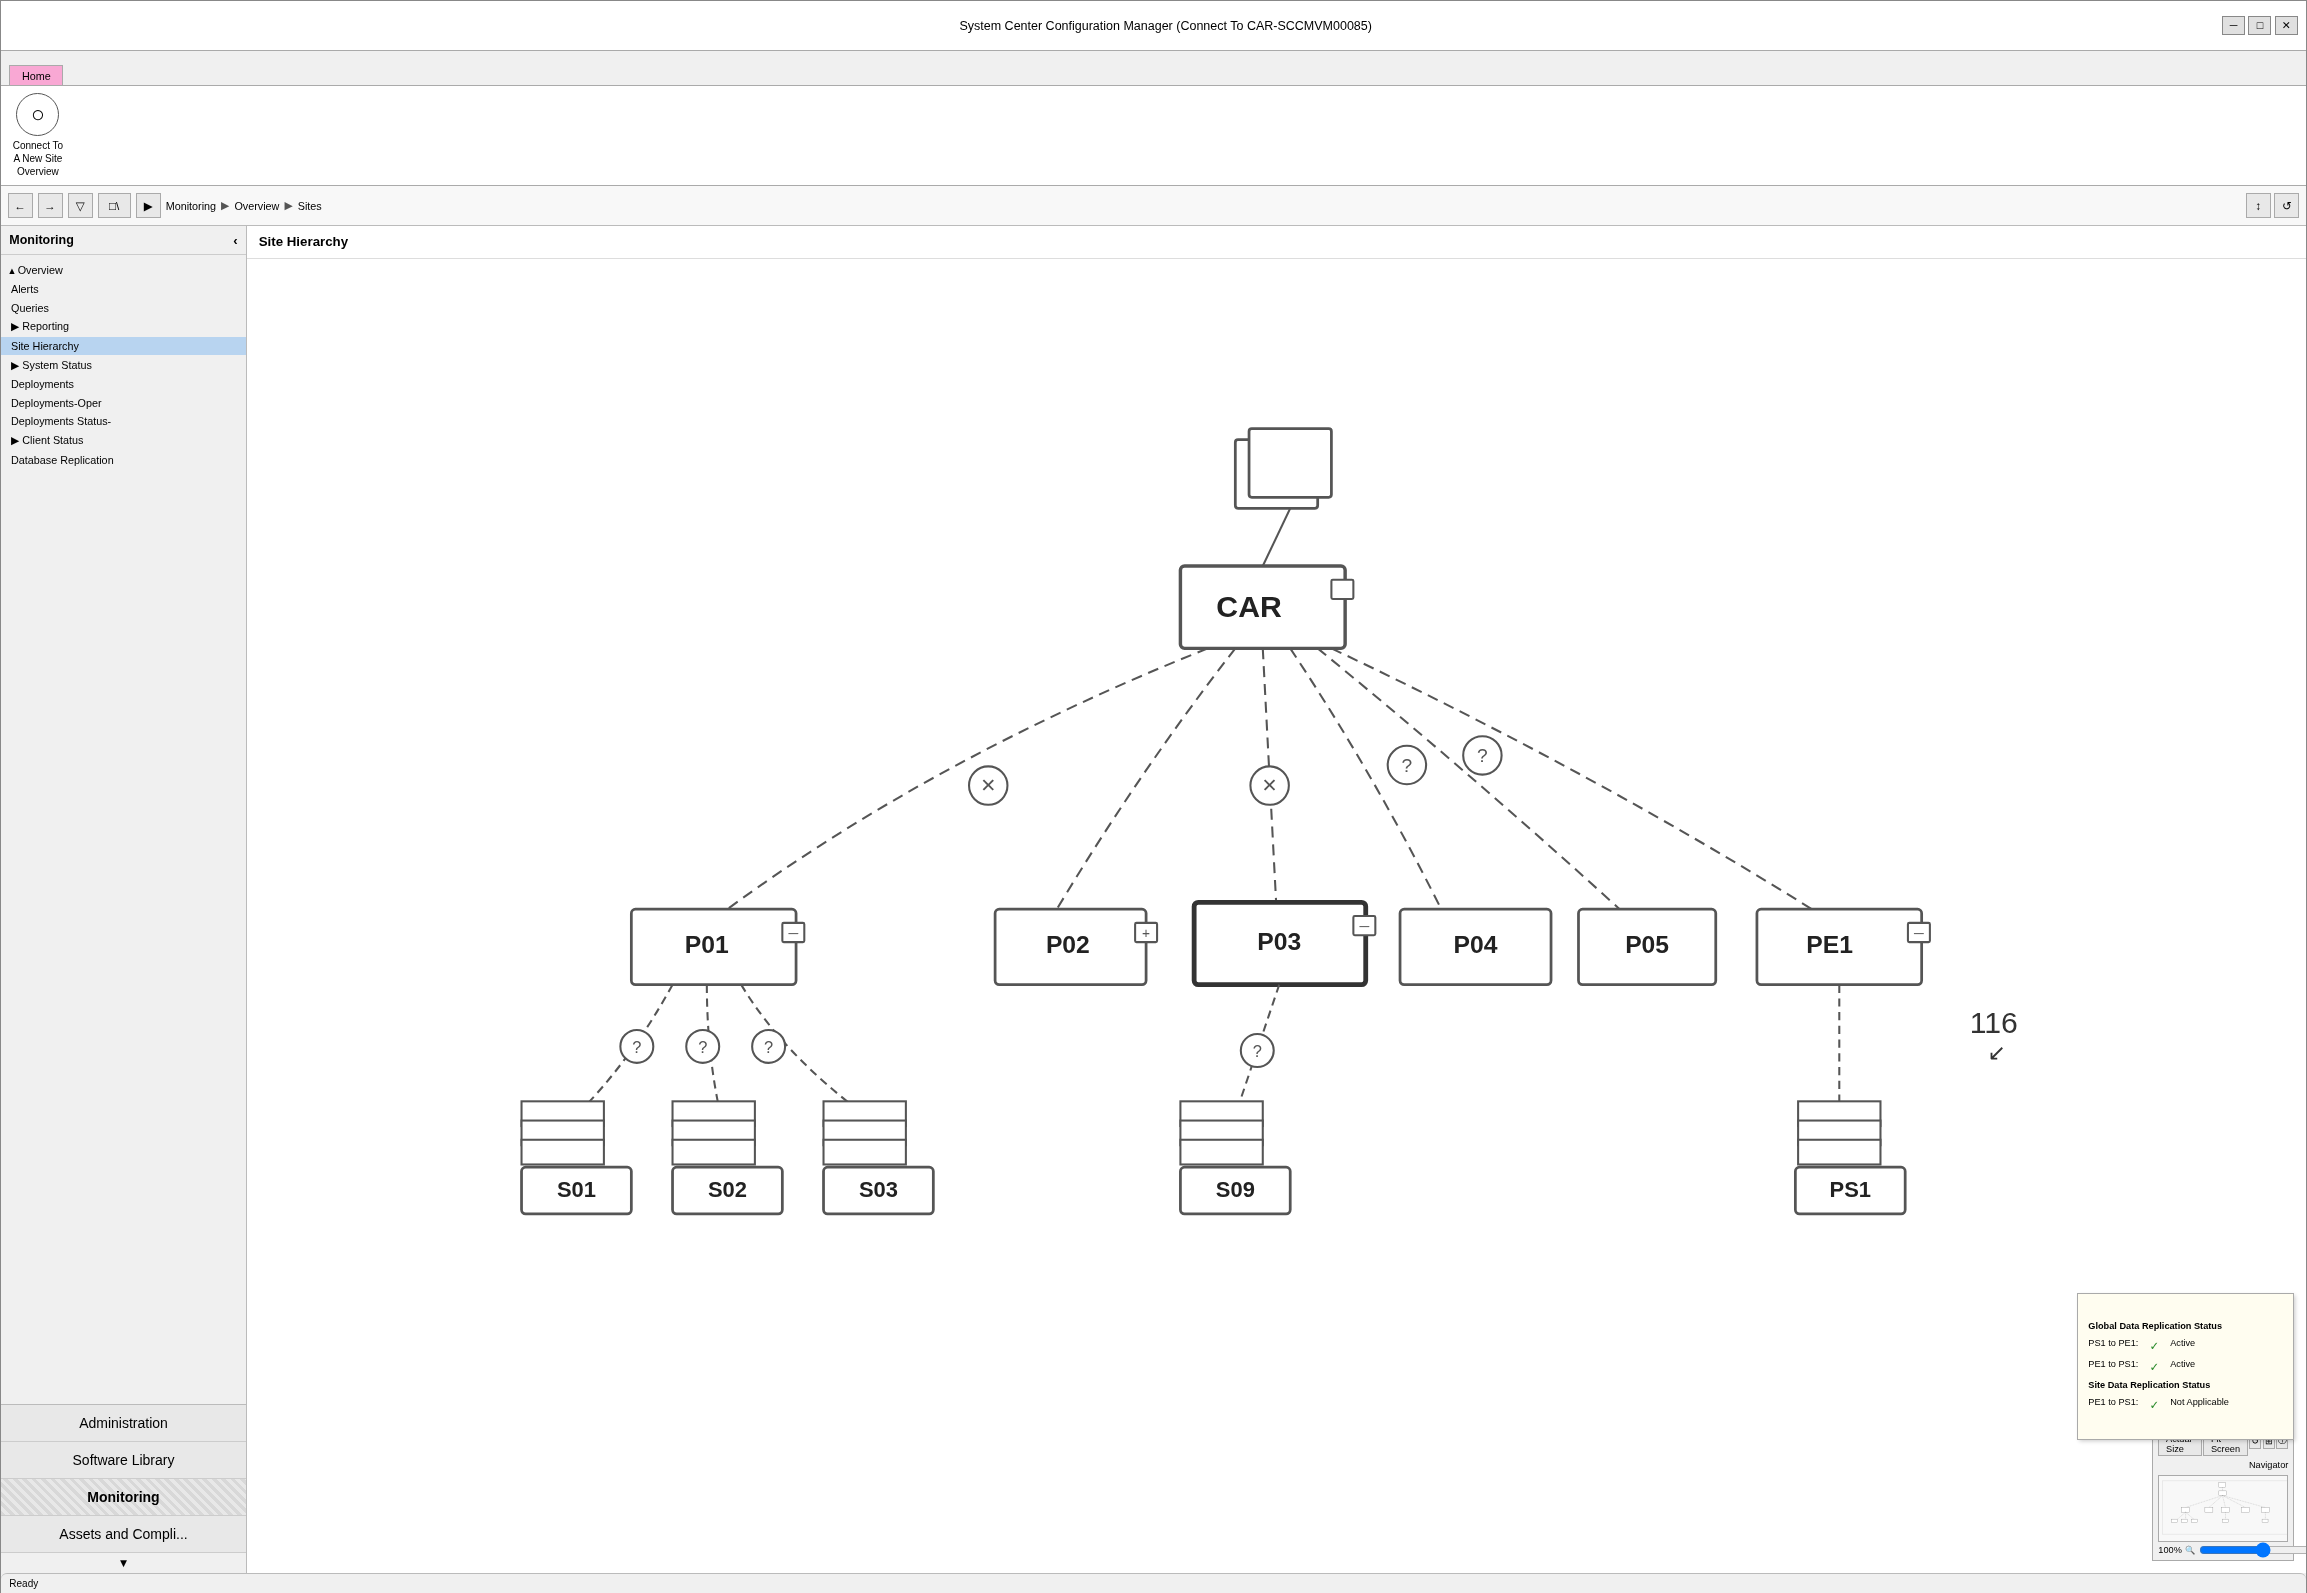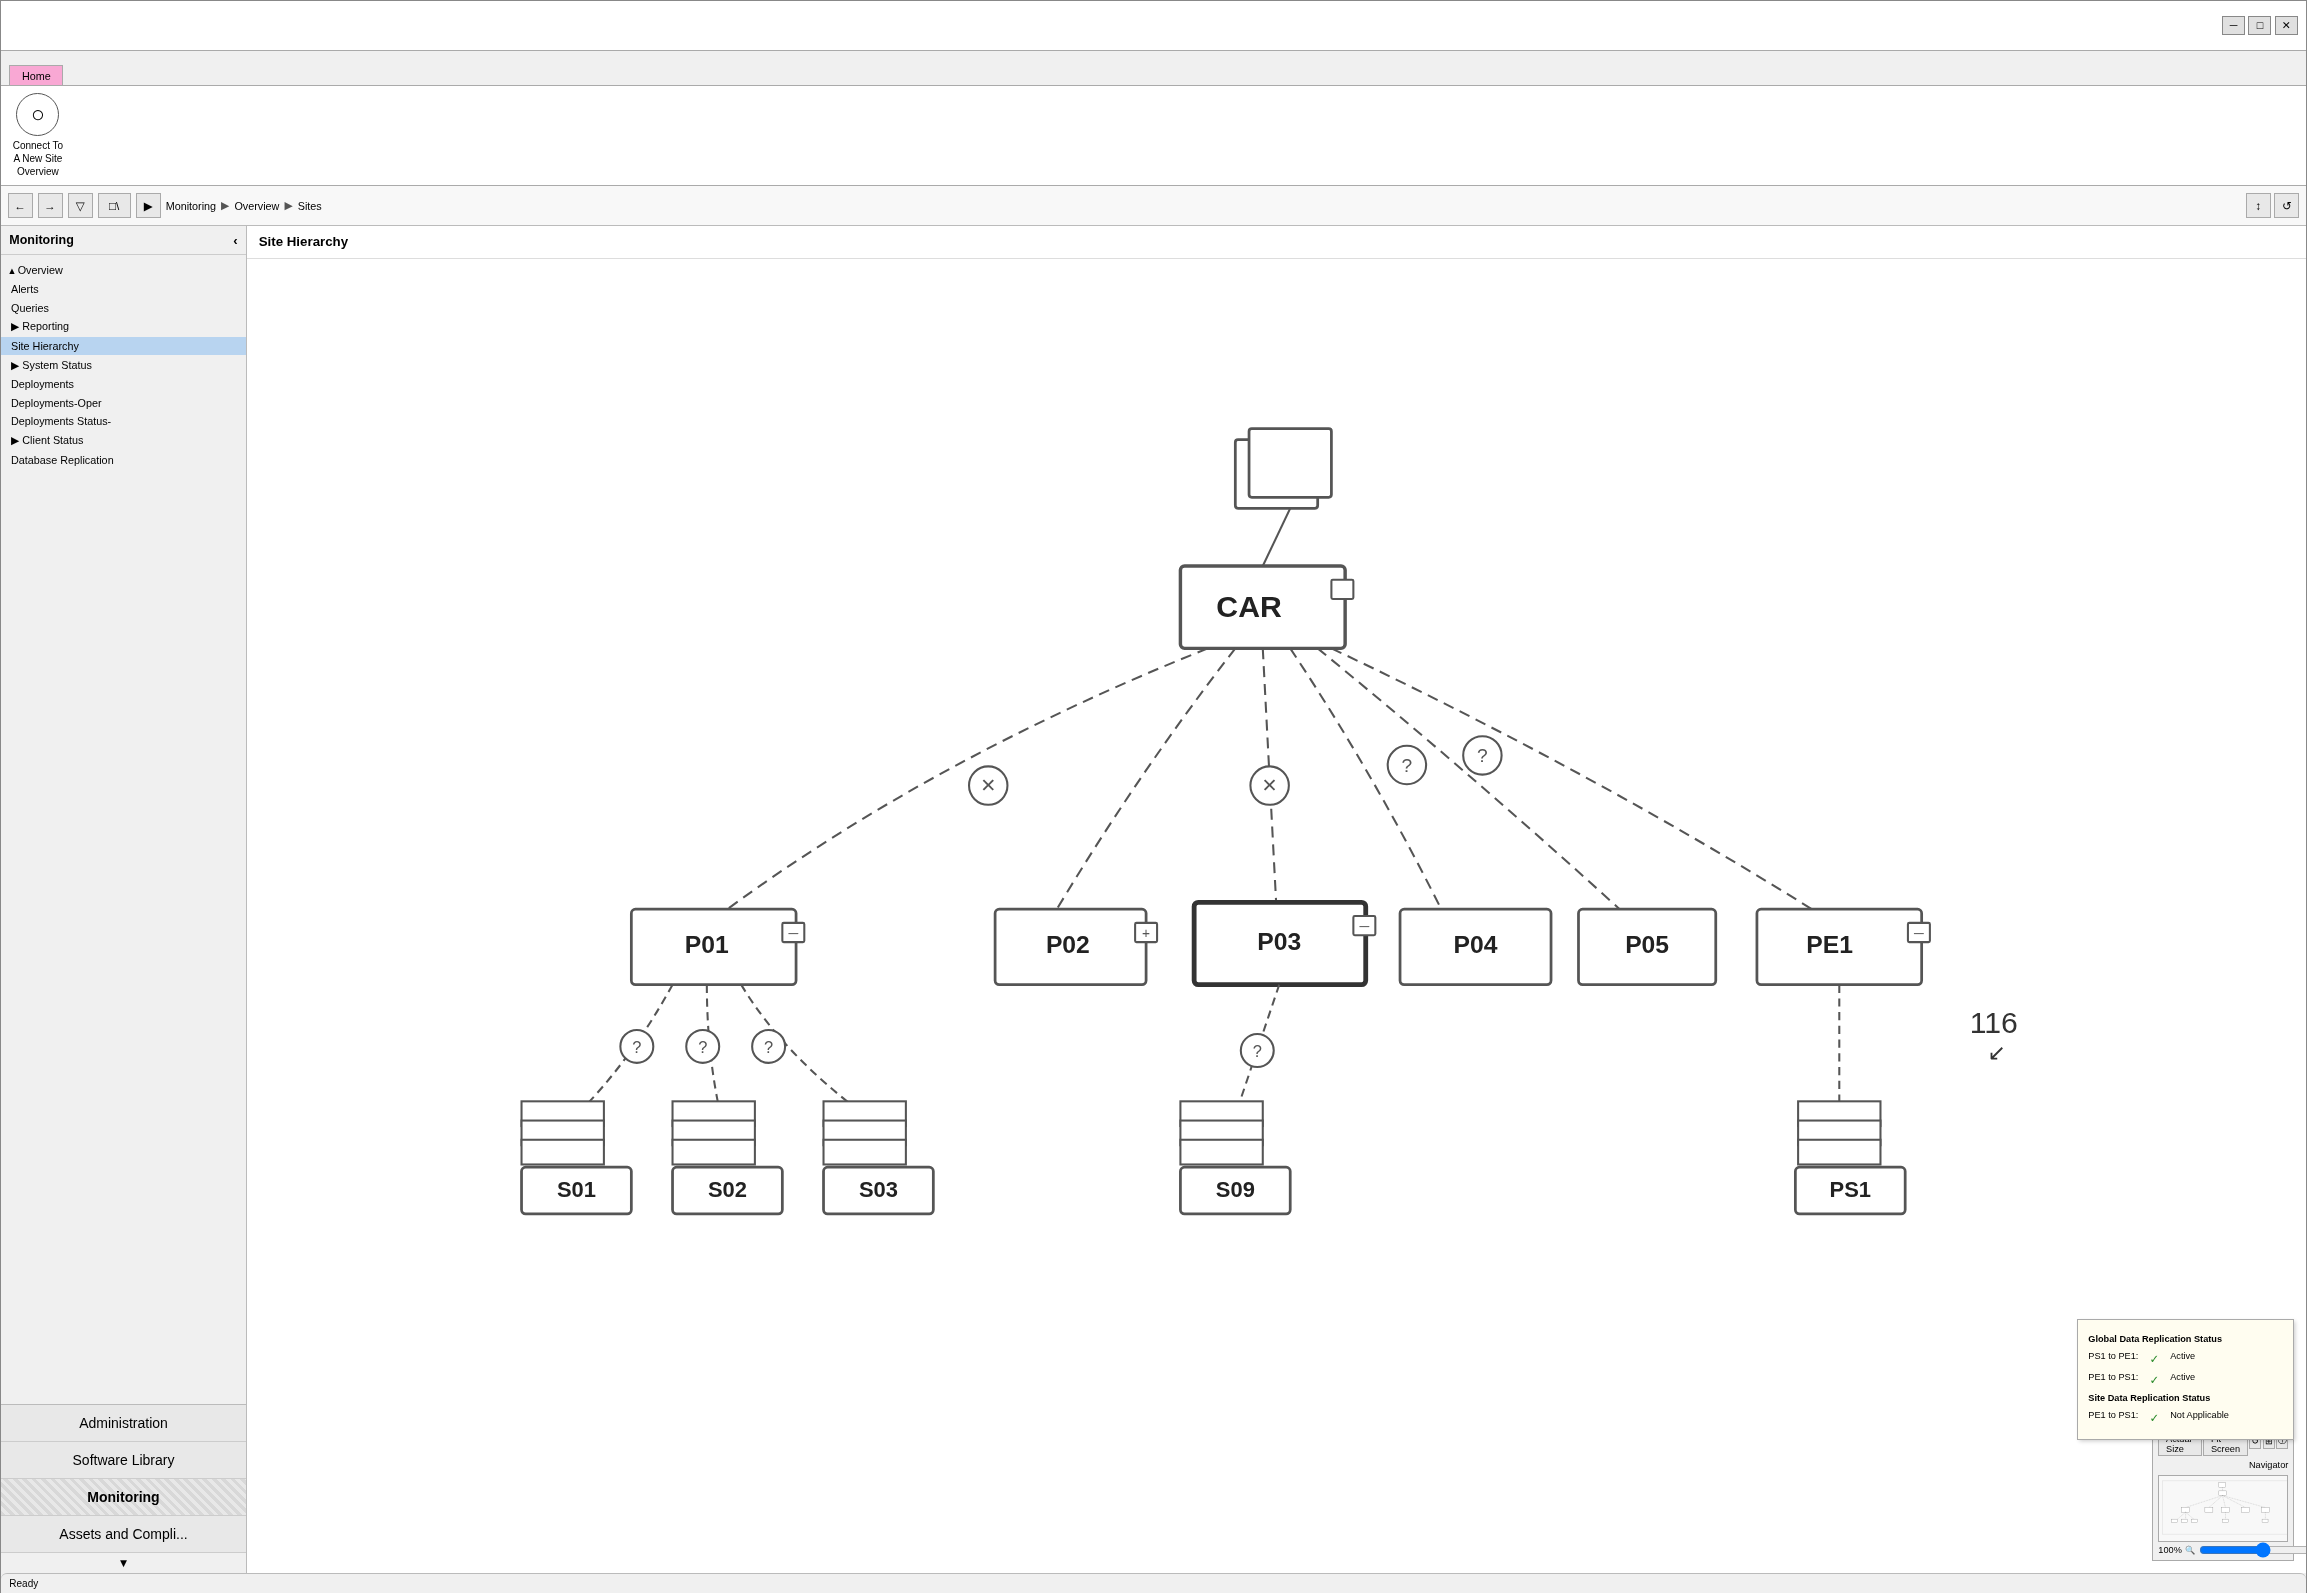--- a/index.html
+++ b/index.html
@@ -55,21 +55,21 @@
     
     .diagram-area { flex: 1; position: relative; overflow: hidden; background: #fff; }
 
     
     .hierarchy-svg { width: 100%; height: 100%; }
 
     
     .status-bar { border-top: 0.8px solid #bbb; padding: 4.2px 8.3px; font-size: 10px; background: #f0f0f0; border-radius: 6px; }
 
     
-    .replication-popup { position: absolute; right: 11.7px; bottom: 133px; background: #fffdf0; border: 0.8px solid #aaa; padding: 11px 10px; font-size: 9.2px; line-height: 1.8; z-index: 10; box-shadow: 1.7px 1.7px 4.2px rgba(0,0,0,0.2); min-width: 217px; }
+    .replication-popup { position: absolute; right: 11.7px; bottom: 133px; background: #fffdf0; border: 0.8px solid #aaa; padding: 24px 10px; font-size: 9.2px; line-height: 1.8; z-index: 10; box-shadow: 1.7px 1.7px 4.2px rgba(0,0,0,0.2); min-width: 217px; }
     .replication-popup .section-title { font-weight: bold; font-size: 9.2px; }
     .replication-popup .status-row { display: flex; align-items: flex-start; gap: 11px; }
     .check-icon { color: #2a8a2a; font-size: 11.7px; }
 
     
     .bottom-controls { position: absolute; right: 11.7px; bottom: 11.7px; background: #f0f0f0; border: 0.8px solid #aaa; display: flex; flex-direction: column; gap: 3.3px; padding: 5px; width: 142px; }
     .size-buttons { display: flex; gap: 1.7px; }
     .size-btn { padding: 1.7px 6.7px; border: 0.8px solid #aaa; background: #e8e8e8; font-size: 9.2px; cursor: pointer; }
     .size-btn-icon { width: 18.3px; height: 18.3px; border: 0.8px solid #aaa; background: #e8e8e8; display: flex; align-items: center; justify-content: center; font-size: 9.2px; cursor: pointer; }
     .navigator-box { border: 0.8px solid #aaa; background: #f8f8f8; height: 67px; position: relative; overflow: hidden; }
@@ -77,20 +77,21 @@
     .zoom-row { display: flex; align-items: center; gap: 3.3px; font-size: 9.2px; }
     .zoom-slider { flex: 1; height: 10px; cursor: pointer; }
   </style>
 </head>
 <body>
 
 <div class="main-window">
 
   <div class="title-bar">
     <div style="width:100px;"></div>
+    <div class="title-text">System Center Configuration Manager (Connect To CAR-SCCMVM00085)</div>
     <div class="window-controls">
       <div class="win-btn">─</div>
       <div class="win-btn">□</div>
       <div class="win-btn">✕</div>
     </div>
   </div>
 
   <div class="tab-bar">
     <div class="tab active">Home</div>
   </div>

